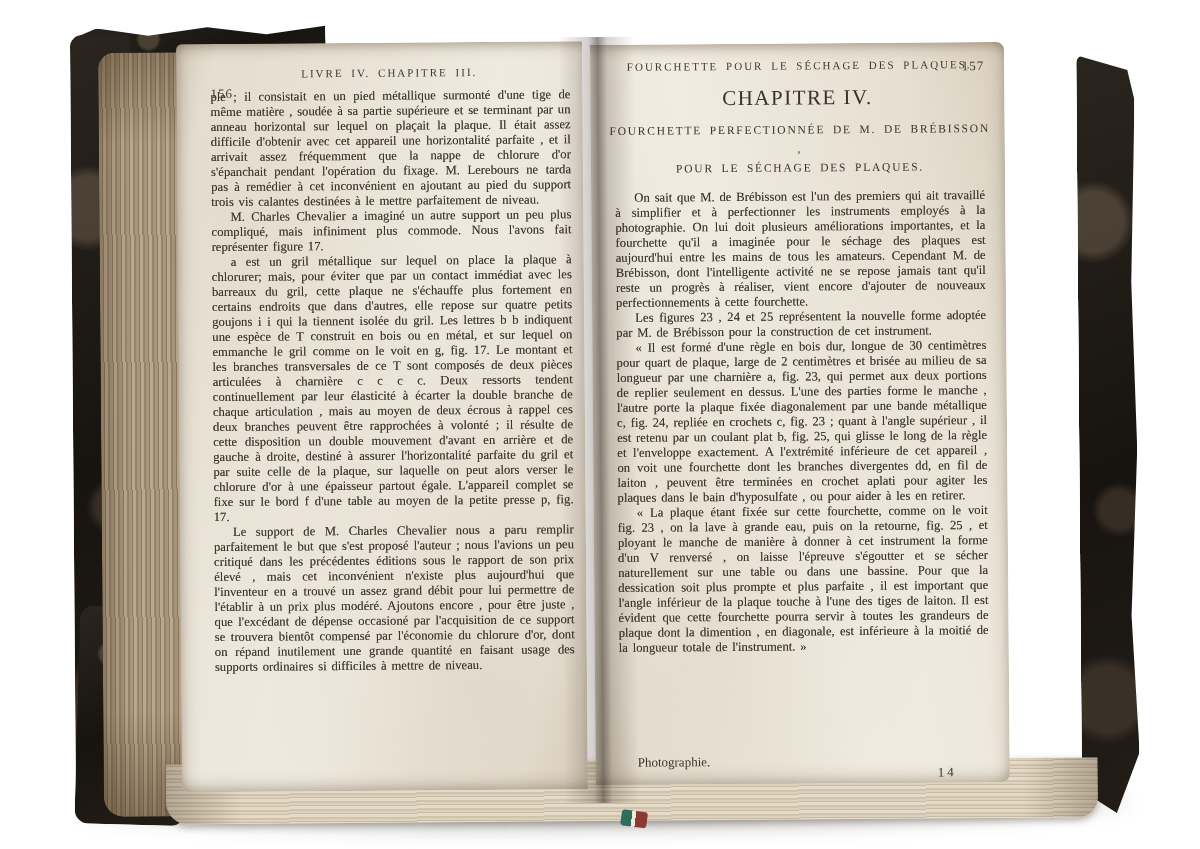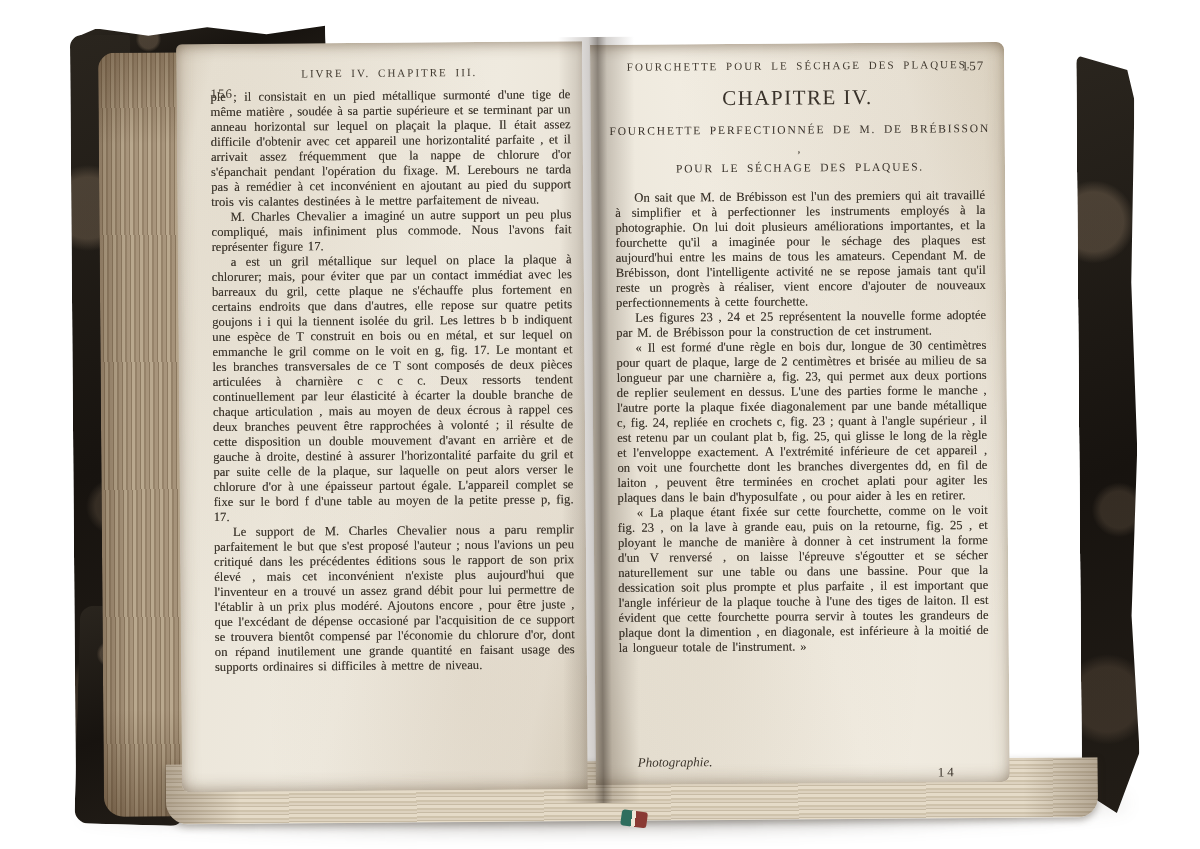--- a/index.html
+++ b/index.html
@@ -83,21 +83,21 @@
   .page-right .bodycol{margin:0 20px 0 24px;}
   .bodycol p{margin:0;text-indent:1.5em;}
   .bodycol p.noindent{text-indent:0;}
 
   .chapter{margin:14px 0 10px 0;text-align:center;font-size:21px;font-weight:normal;
     letter-spacing:1.5px;color:#39322a;}
   .subtitle{text-align:center;font-size:11.5px;letter-spacing:1.8px;word-spacing:3px;
     line-height:19px;margin:0 14px 12px 18px;color:#39322a;}
 
   .page-footer{position:absolute;left:24px;right:20px;bottom:14px;font-size:13px;}
-  .catchword{font-style:italic;margin-left:18px;}
+  .catchword{margin-left:18px;}
   .signature{position:absolute;left:318px;top:12px;letter-spacing:3px;}
 </style>
 </head>
 <body>
 
 <div class="stage">
   <div class="book">
     <div class="book-shadow"></div>
 
     <div class="cover cover-tl"></div>

